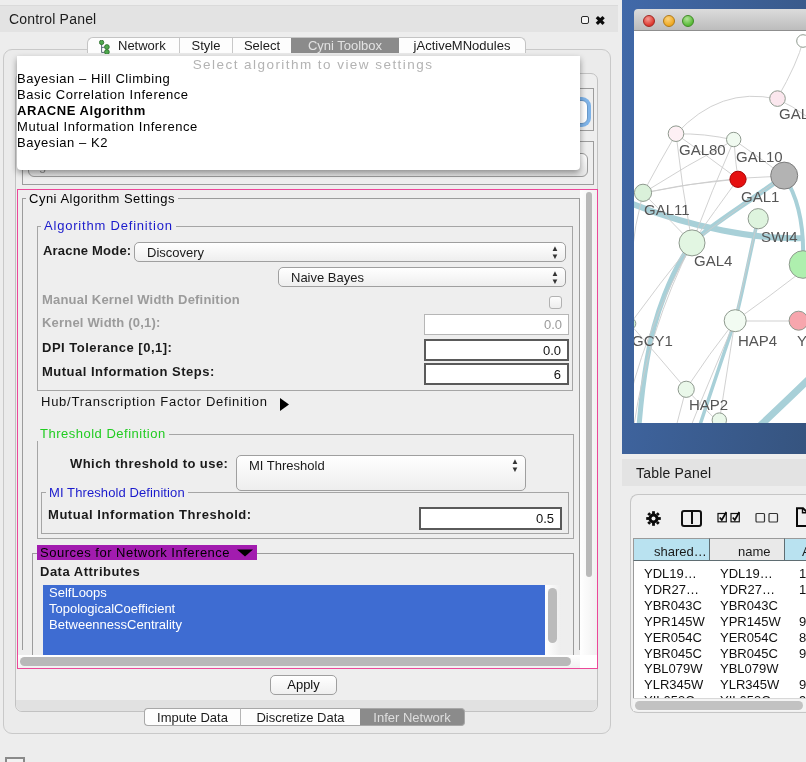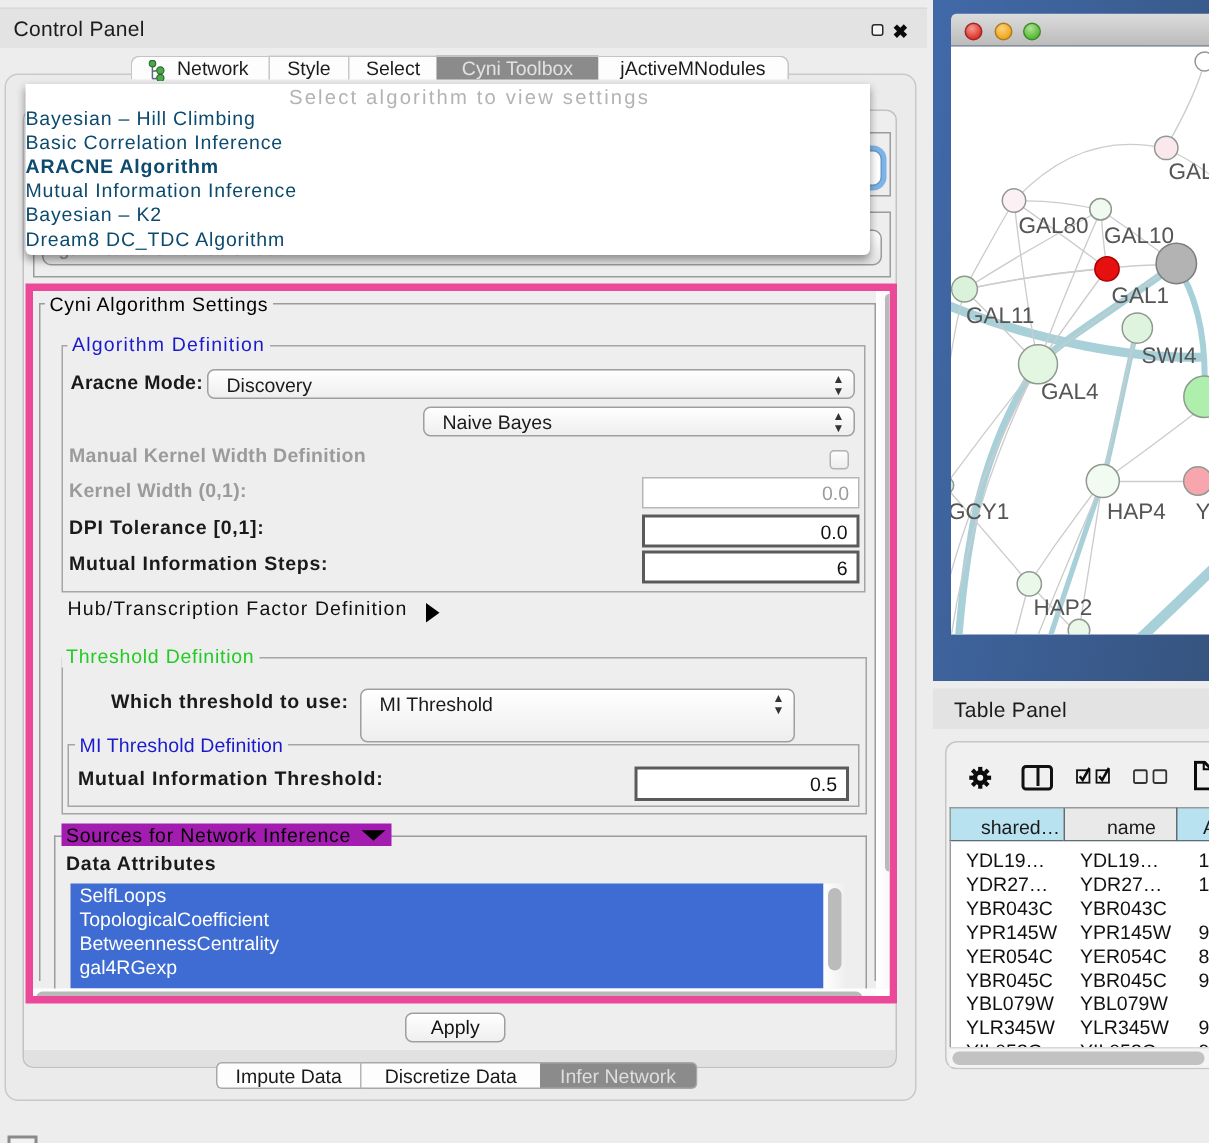--- a/index.html
+++ b/index.html
@@ -30,24 +30,24 @@
 
 .group { position:absolute; border:1px solid #9c9c9c; }
 #grp-inf { left:22px; top:88px; width:572px; height:43px; }
 #combo-focus { left:28px; top:100px; width:560px; height:24px; border-radius:6px; background:#fff; box-shadow:0 0 0 3px #7eb3e8; border:1px solid #6898c8; }
 #grp-td { left:22px; top:141px; width:572px; height:44px; }
 #combo-gal { left:28px; top:153px; width:560px; height:24px; border-radius:6px; background:linear-gradient(#ffffff,#e4e4e4); border:1px solid #9a9a9a; font-size:13px; color:#909090; line-height:24px; padding-left:10px; }
 
 
 #popup { left:17px; top:56px; width:563px; height:114px; background:#fff; box-shadow:0 3px 6px rgba(0,0,0,0.4); border-radius:0 0 4px 4px; }
 #popup .prompt { position:absolute; left:0px; top:1px; width:100%; text-align:center; font-size:13.5px; color:#b3b3b3; letter-spacing:1.45px; text-indent:29px; }
-#popup .it { position:absolute; left:0px; font-size:13px; color:#0c4a6e; white-space:nowrap; letter-spacing:0.55px; }
-
-
-#scrollpane { left:17px; top:189px; width:581px; height:480px; border:5px solid #ec4899; background:#eeeeee; overflow:hidden; }
+#popup .it { position:absolute; left:0px; font-size:13px; color:#000000; white-space:nowrap; letter-spacing:0.55px; }
+
+
+#scrollpane { left:17px; top:189px; width:581px; height:480px; border:1px solid #ec4899; background:#eeeeee; overflow:hidden; }
 #vsb-track { left:562px; top:0px; width:17px; height:465px; background:linear-gradient(90deg,#ffffff,#f1f1f1); }
 #vsb-thumb { left:567.5px; top:2px; width:6.5px; height:385px; background:#b9b9b9; border-radius:5px; }
 #hsb-track { left:0px; top:465px; width:562px; height:13px; background:linear-gradient(#ffffff,#f1f1f1); }
 #hsb-thumb { left:2px; top:467px; width:551px; height:9px; background:#b9b9b9; border-radius:5px; }
 #sb-corner { left:562px; top:465px; width:17px; height:13px; background:#fff; }
 
 
 #grp-cyni { left:4px; top:8px; width:558px; height:452px; border:1px solid #9c9c9c; border-bottom:none; }
 #grp-alg { left:19px; top:36px; width:536px; height:165px; border:1px solid #a5a5a5; }
 #grp-thr { left:19px; top:244px; width:537px; height:105px; border:1px solid #a5a5a5; }
@@ -125,21 +125,20 @@
   <div id="grp-td" class="group abs"></div>
   <div id="combo-gal" class="abs">gal-filtered.sif default node</div>
 
   <div id="popup" class="abs">
     <div class="prompt">Select algorithm to view settings</div>
     <div class="it" style="top:15px;">Bayesian – Hill Climbing</div>
     <div class="it" style="top:31px;">Basic Correlation Inference</div>
     <div class="it" style="top:47px; font-weight:bold;">ARACNE Algorithm</div>
     <div class="it" style="top:63px;">Mutual Information Inference</div>
     <div class="it" style="top:79px;">Bayesian – K2</div>
-    <div class="it" style="top:96px;">Dream8 DC_TDC Algorithm</div>
   </div>
 
   <div id="scrollpane" class="abs">
     <div id="grp-cyni" class="abs"></div>
     <div class="gtitle" style="left:8px; top:1px; letter-spacing:0.5px;">Cyni Algorithm Settings</div>
 
     <div id="grp-alg" class="abs"></div>
     <div class="gtitle" style="left:23px; top:28px; color:#1a1acc; letter-spacing:0.8px;">Algorithm Definition</div>
 
     <div class="lbl" style="left:25px; top:53px;">Aracne Mode:</div>
@@ -187,21 +186,20 @@
     <div id="grp-src" class="abs"></div>
     <div class="gtitle" style="left:19px; top:355px; background:#a21caf; letter-spacing:0.5px;">Sources for Network Inference <svg style="margin-left:2px" width="18" height="8">
         <path d="M1,0.5 L17,0.5 L9,7.5 Z" fill="#000"></path>
       </svg></div>
 
     <div class="lbl" style="left:22px; top:374px; font-size:13px; letter-spacing:0.5px;">Data Attributes</div>
     <div id="attr-list" class="abs">
       <div>SelfLoops</div>
       <div>TopologicalCoefficient</div>
       <div>BetweennessCentrality</div>
-      <div>gal4RGexp</div>
       <div></div>
     </div>
     <div id="attr-sb" class="abs">
       <div id="attr-thumb"></div>
     </div>
 
     <div id="vsb-track" class="abs"></div>
     <div id="vsb-thumb" class="abs"></div>
     <div id="hsb-track" class="abs"></div>
     <div id="hsb-thumb" class="abs"></div>

